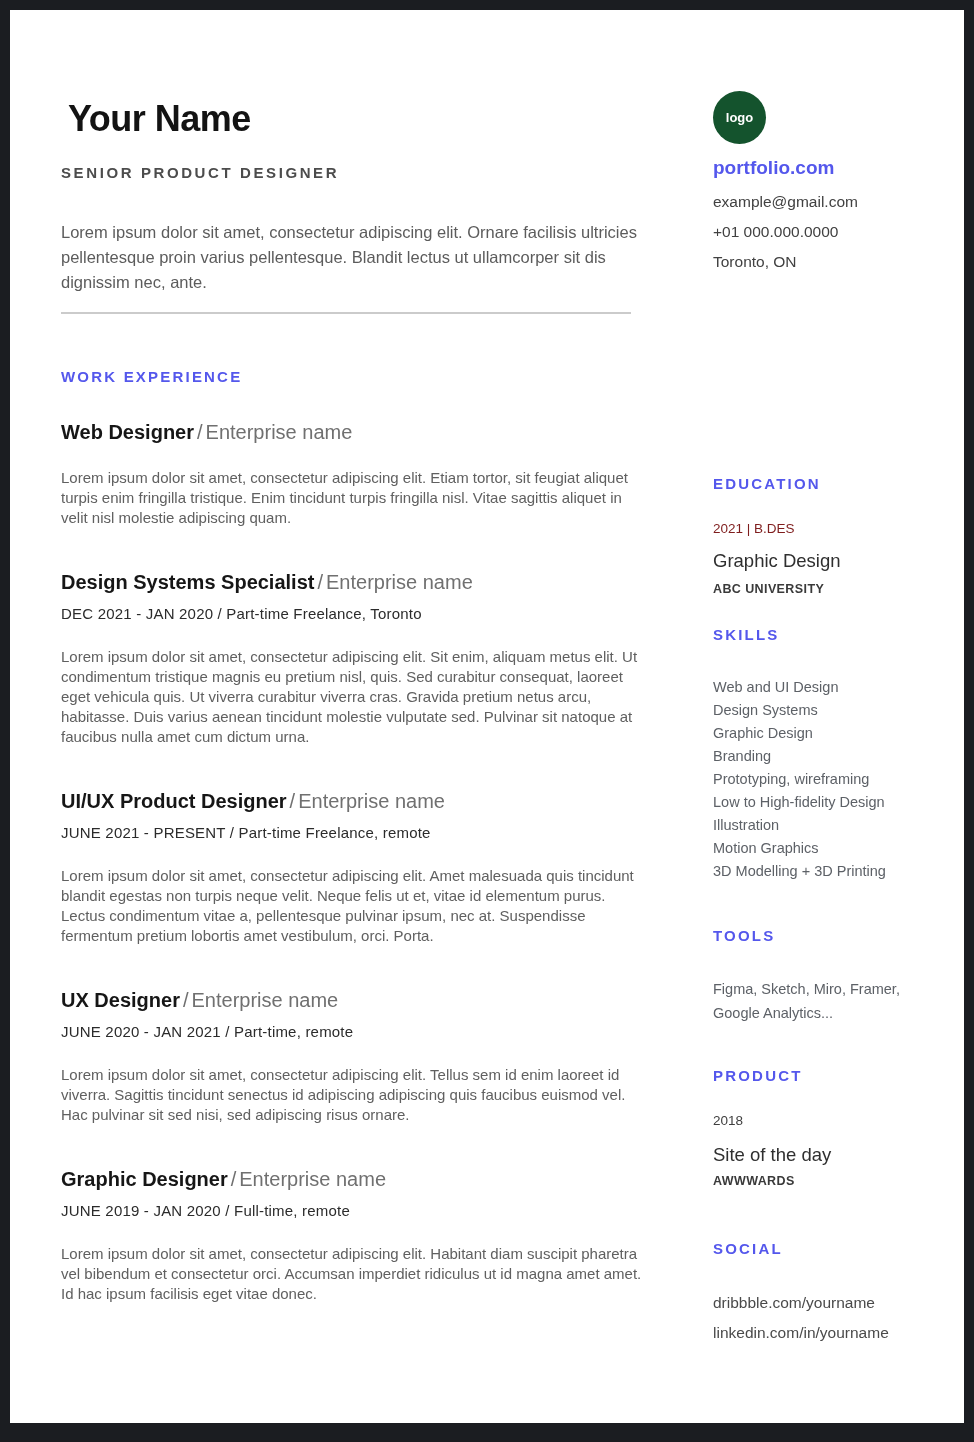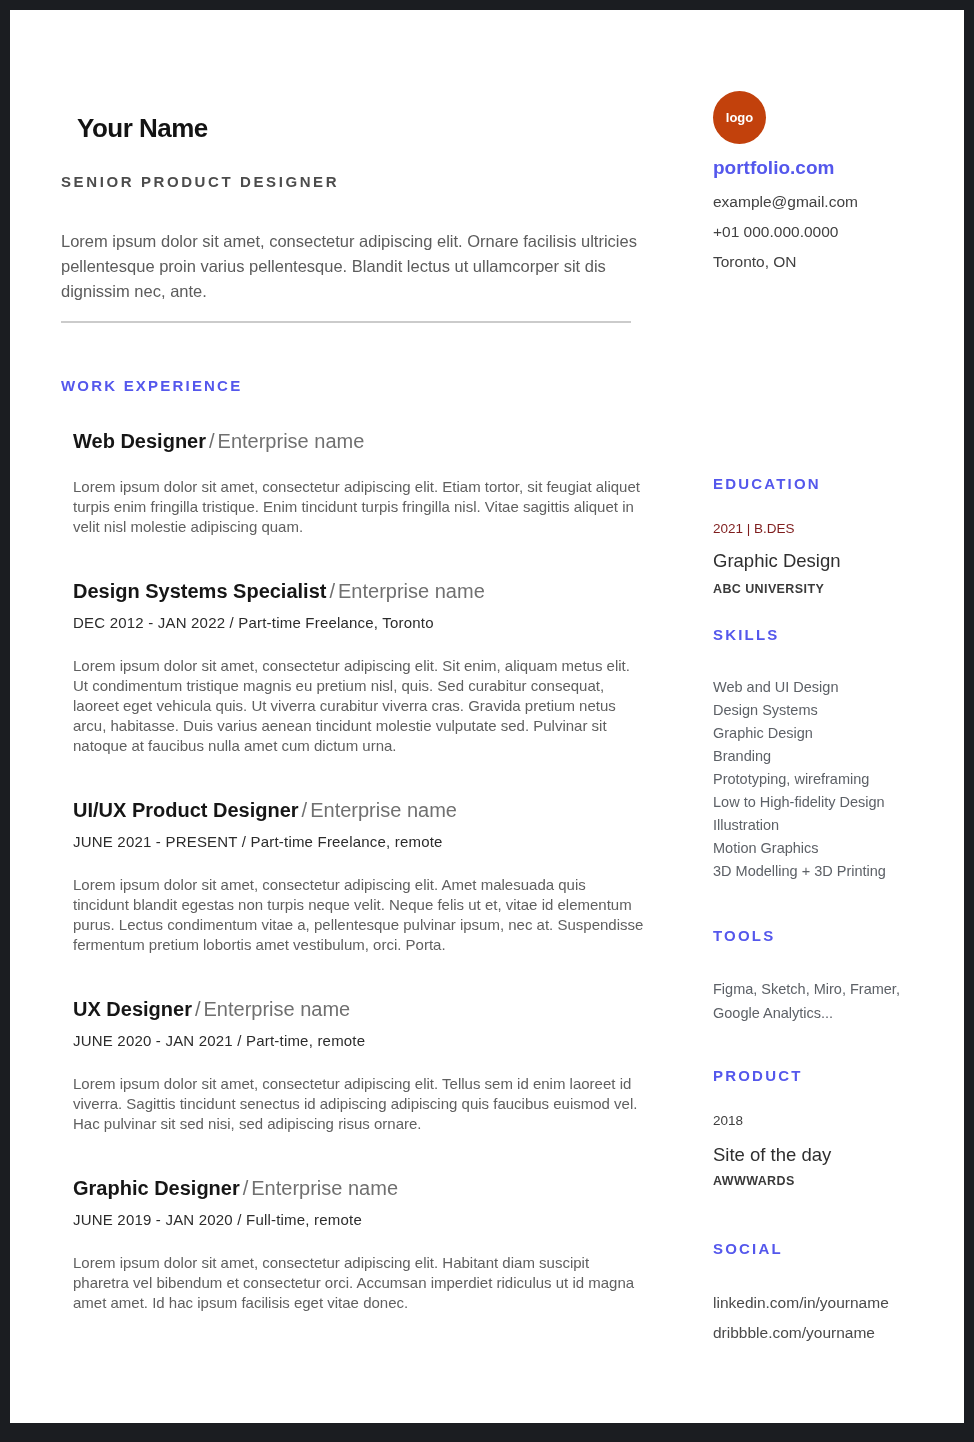--- a/index.html
+++ b/index.html
@@ -21,22 +21,22 @@
     overflow:hidden;
   }
   
   .col-left{
     width:584px;
     margin-left:51px;
     padding-top:80px;
     flex:none;
   }
   .name{
-    margin:16px;
-    font-size:26px;
+    margin:7px;
+    font-size:36px;
     line-height:44px;
     font-weight:700;
     letter-spacing:-0.5px;
     color:#131313;
   }
   .role{
     margin:24px 0 0 0;
     font-size:15px;
     line-height:15px;
     font-weight:700;
@@ -58,21 +58,21 @@
   }
   .section-heading{
     margin:0;
     font-size:15px;
     line-height:18px;
     font-weight:700;
     letter-spacing:2.2px;
     color:var(--accent);
   }
   .work-heading{margin-top:54px;}
-  .job{margin-top:34px;margin-left:12px;}
+  .job{margin-top:34px;}
   .job + .job{margin-top:0;}
   .job-title-line{
     margin:0;
     font-size:20px;
     line-height:24px;
     font-weight:700;
     color:#161616;
   }
   .job-sep{
     font-weight:400;
@@ -99,21 +99,21 @@
   
   .col-right{
     width:232px;
     margin-left:68px;
     padding-top:81px;
     flex:none;
   }
   .logo-badge{
     width:53px;height:53px;
     border-radius:50%;
-    background:#c2410c;
+    background:#14532d;
     color:#ffffff;
     font-size:13px;
     font-weight:700;
     display:flex;align-items:center;justify-content:center;
   }
   .portfolio-link{
     display:block;
     margin-top:13px;
     font-size:19px;
     line-height:22px;
@@ -188,21 +188,21 @@
 
     <h2 class="section-heading work-heading">WORK EXPERIENCE</h2>
 
     <article class="job">
       <h3 class="job-title-line"><span>Web Designer</span><span class="job-sep">/</span><span class="job-company">Enterprise name</span></h3>
       <p class="job-desc">Lorem ipsum dolor sit amet, consectetur adipiscing elit. Etiam tortor, sit feugiat aliquet turpis enim fringilla tristique. Enim tincidunt turpis fringilla nisl. Vitae sagittis aliquet in velit nisl molestie adipiscing quam.</p>
     </article>
 
     <article class="job">
       <h3 class="job-title-line"><span>Design Systems Specialist</span><span class="job-sep">/</span><span class="job-company">Enterprise name</span></h3>
-      <p class="job-meta">DEC 2012 - JAN 2022 / Part-time Freelance, Toronto</p>
+      <p class="job-meta">DEC 2021 - JAN 2020 / Part-time Freelance, Toronto</p>
       <p class="job-desc">Lorem ipsum dolor sit amet, consectetur adipiscing elit. Sit enim, aliquam metus elit. Ut condimentum tristique magnis eu pretium nisl, quis. Sed curabitur consequat, laoreet eget vehicula quis. Ut viverra curabitur viverra cras. Gravida pretium netus arcu, habitasse. Duis varius aenean tincidunt molestie vulputate sed. Pulvinar sit natoque at faucibus nulla amet cum dictum urna.</p>
     </article>
 
     <article class="job">
       <h3 class="job-title-line"><span>UI/UX Product Designer</span><span class="job-sep">/</span><span class="job-company">Enterprise name</span></h3>
       <p class="job-meta">JUNE 2021 - PRESENT / Part-time Freelance, remote</p>
       <p class="job-desc">Lorem ipsum dolor sit amet, consectetur adipiscing elit. Amet malesuada quis tincidunt blandit egestas non turpis neque velit. Neque felis ut et, vitae id elementum purus. Lectus condimentum vitae a, pellentesque pulvinar ipsum, nec at. Suspendisse fermentum pretium lobortis amet vestibulum, orci. Porta.</p>
     </article>
 
     <article class="job">
@@ -250,18 +250,18 @@
     <h2 class="section-heading tools-heading">TOOLS</h2>
     <p class="tools-text">Figma, Sketch, Miro, Framer, Google Analytics...</p>
 
     <h2 class="section-heading awards-heading">PRODUCT</h2>
     <p class="award-year">2018</p>
     <p class="award-title">Site of the day</p>
     <p class="award-org">AWWWARDS</p>
 
     <h2 class="section-heading social-heading">SOCIAL</h2>
     <ul class="social-list">
+      <li>dribbble.com/yourname</li>
       <li>linkedin.com/in/yourname</li>
-      <li>dribbble.com/yourname</li>
     </ul>
   </div>
 
 </div>
 
 </body></html>

